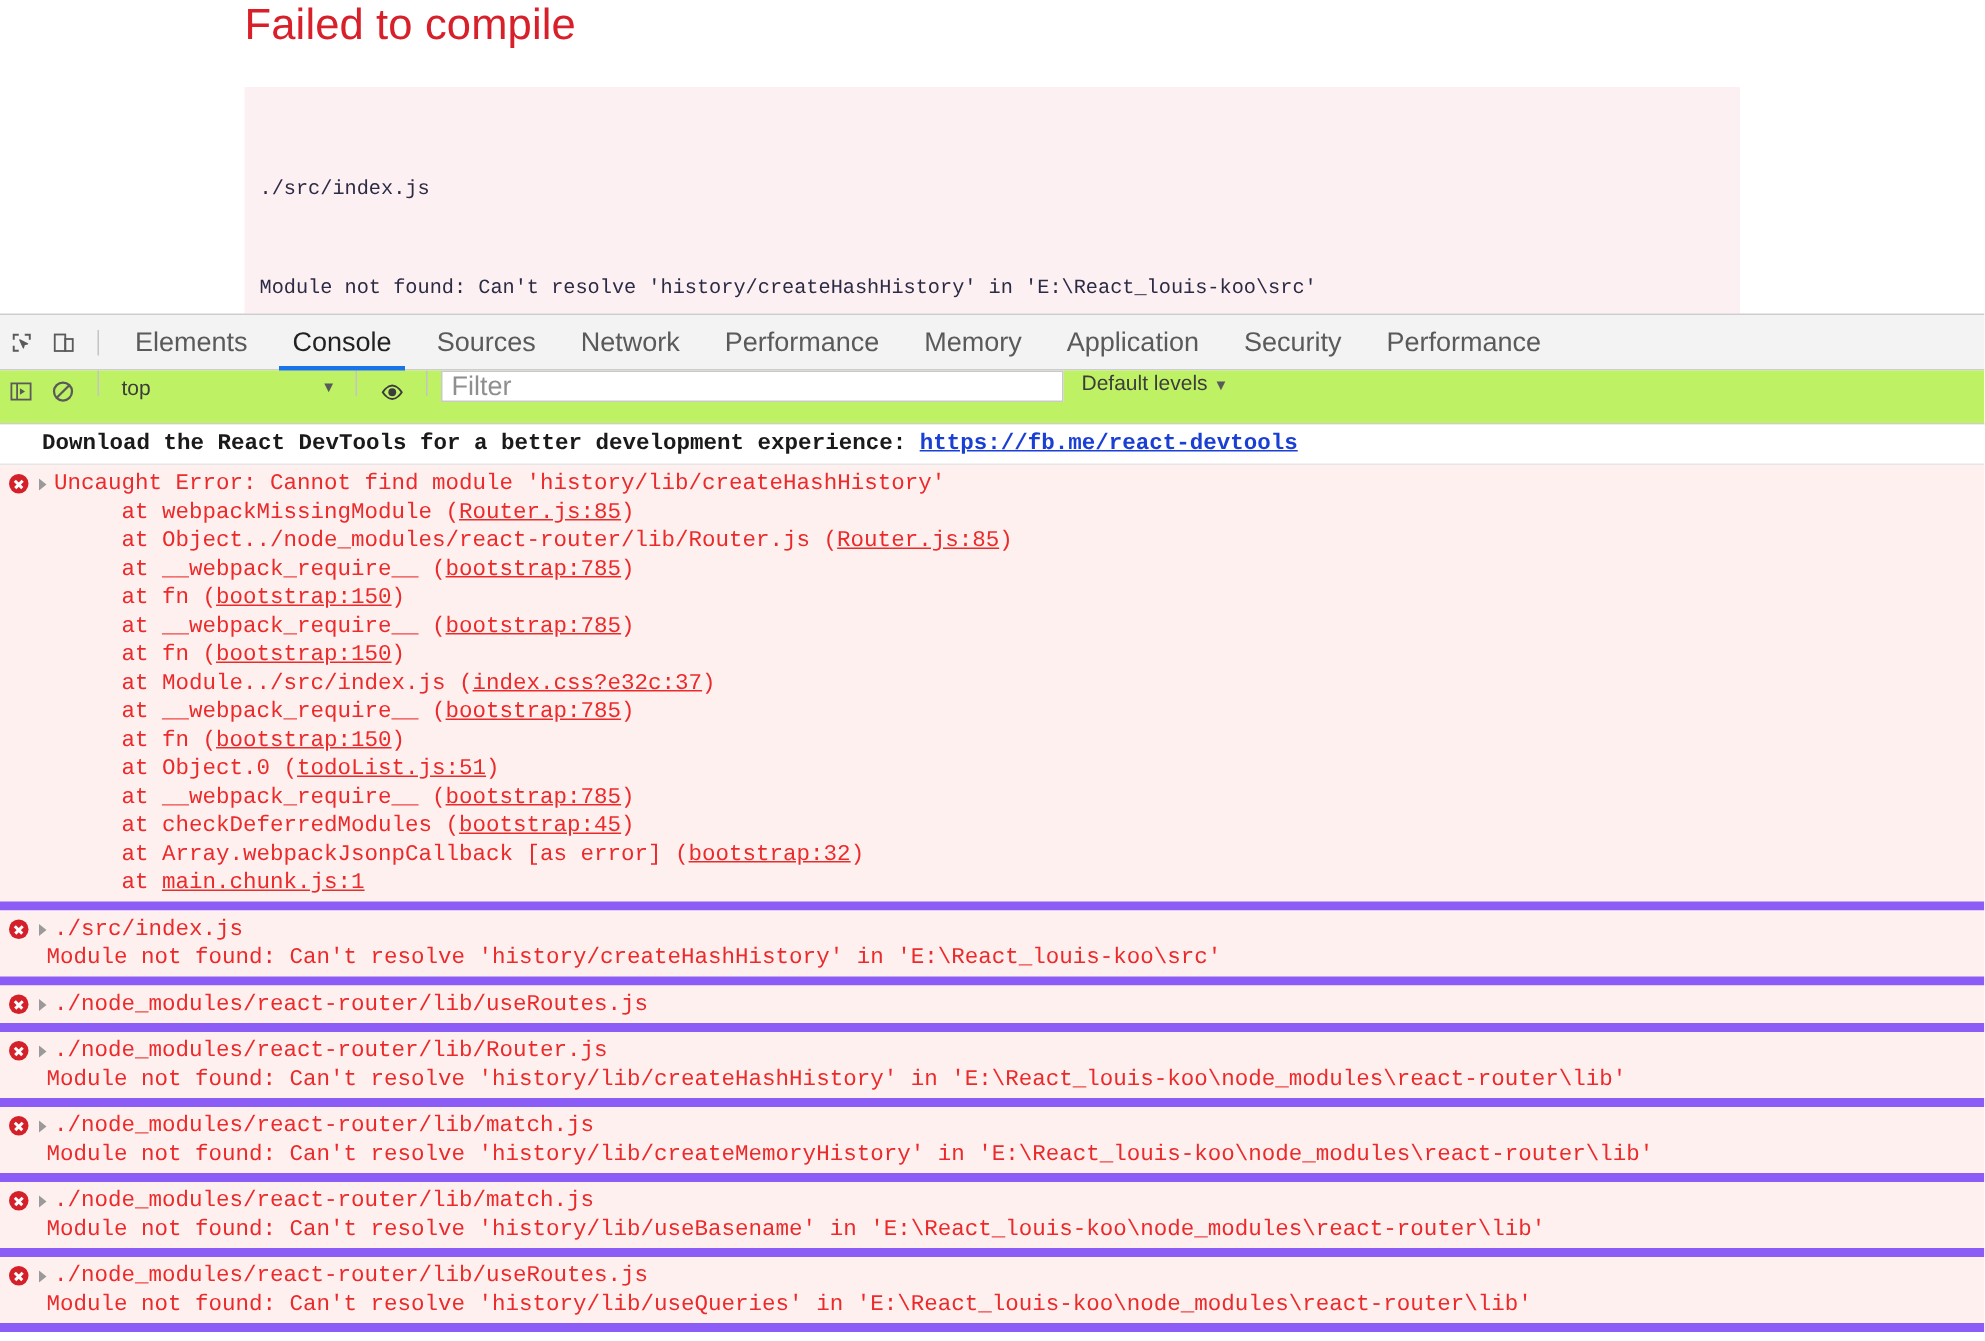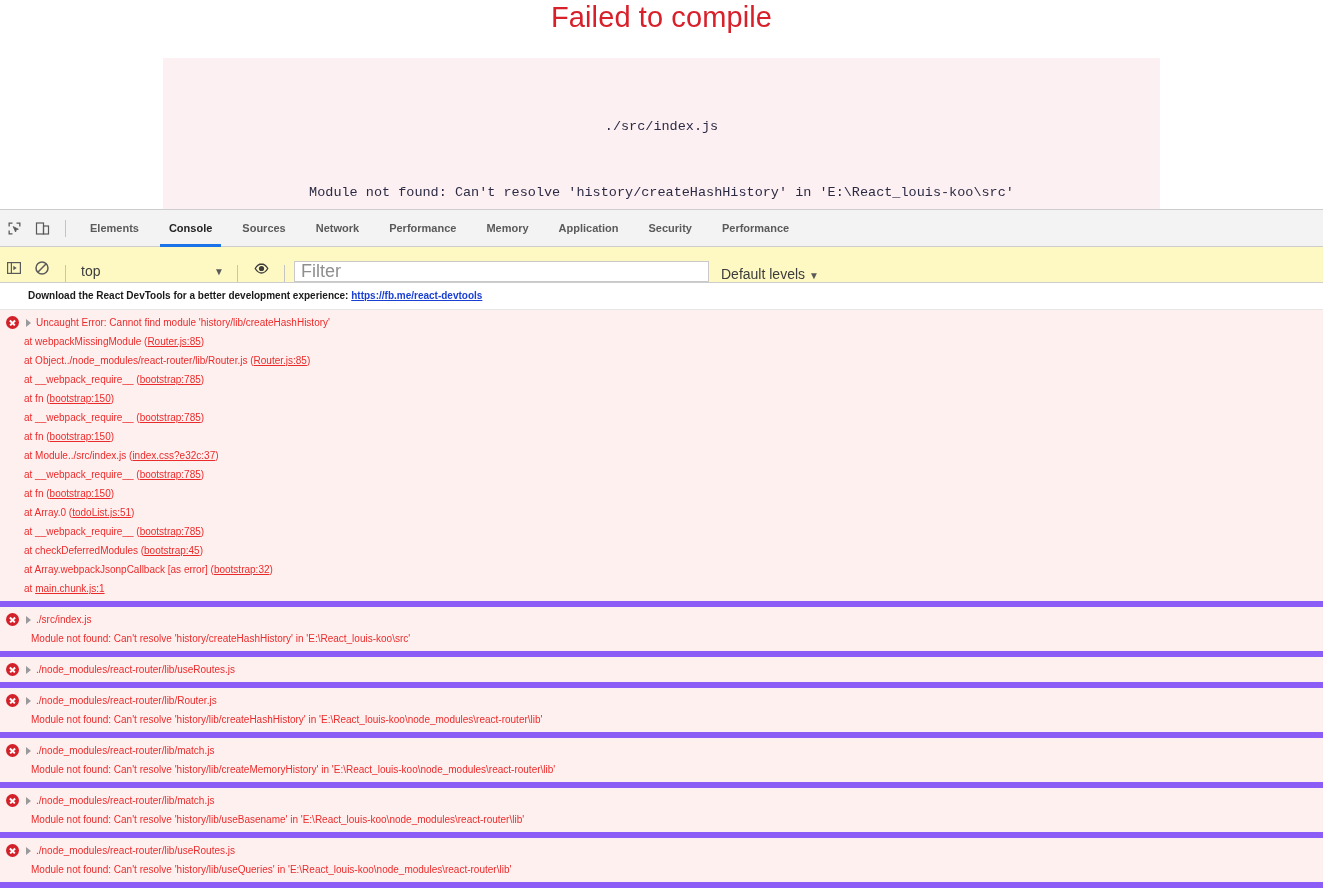--- a/index.html
+++ b/index.html
@@ -9,21 +9,20 @@
     font-family:"Liberation Sans", sans-serif;
     -webkit-font-smoothing:antialiased;
   }
 
   
   .overlay{
     position:relative;
     height:209px;
     background:#ffffff;
     box-sizing:border-box;
-    text-align:center;
   }
   .overlay-inner{
     width:997px;
     margin:0 auto;
     padding-top:0;
     box-sizing:border-box;
   }
   .fail-title{
     color:#d8202a;
     font-size:29px;
@@ -78,39 +77,38 @@
   .tb-sep{
     width:1px;height:17px;background:#c4c4c4;
     margin:0 9px;flex:0 0 auto;
   }
   .tabs{display:flex;align-items:center;height:37px;}
   .tab{
     position:relative;
     padding:0 15px;
     height:37px;
     line-height:37px;
-    font-size:11px;
+    font-size:18px;
     color:#5a5a5a;
     cursor:pointer;
     white-space:nowrap;
-    font-weight:bold;
   }
   .tab.active{color:#222222;}
   .tab.active:after{
     content:"";
     position:absolute;left:6px;right:6px;bottom:0;
     height:3px;background:#1a73e8;
   }
 
   .dt-filterbar{
     height:36px;
-    background:#fef9c3;
+    background:#bef264;
     border-bottom:1px solid #cdcdcd;
     display:flex;
-    align-items:flex-end;
+    align-items:flex-start;
     box-sizing:border-box;
   }
   .ctx-select{
     display:flex;align-items:center;
     width:153px;
     height:22px;
     font-size:14px;color:#3c3c3c;
     cursor:pointer;
     padding-left:6px;
     box-sizing:border-box;
@@ -134,22 +132,22 @@
     margin-left:12px;
     cursor:pointer;
     white-space:nowrap;
   }
 
   
   .console-body{
     background:#ffffff;
     height:612px;
     overflow:hidden;
-    font-family:Liberation Sans, sans-serif;
-    font-size:10px;
+    font-family:Liberation Mono, monospace;
+    font-size:15px;
   }
   .banner-row{
     padding:4px 0 4px 28px;
     border-bottom:1px solid #e6e6e6;
     color:#1a1a1a;
     line-height:18px;
     font-weight:bold;
     white-space:nowrap;
   }
   .banner-row a{
@@ -204,21 +202,21 @@
     line-height:19px;
     padding-left:31px;
   }
   .stack{
     padding-left:0;
   }
   .stack-line{
     color:#eb2b2b;
     white-space:nowrap;
     line-height:19px;
-    padding-left:24px;
+    padding-left:81px;
   }
   .stack-line .lnk{
     color:#eb2b2b;
     text-decoration:underline;
     cursor:pointer;
   }
 </style>
 </head>
 <body>
 
@@ -313,21 +311,21 @@
       <div class="stack">
         <div class="stack-line"><span>at webpackMissingModule (</span><span class="lnk">Router.js:85</span><span>)</span></div>
         <div class="stack-line"><span>at Object../node_modules/react-router/lib/Router.js (</span><span class="lnk">Router.js:85</span><span>)</span></div>
         <div class="stack-line"><span>at __webpack_require__ (</span><span class="lnk">bootstrap:785</span><span>)</span></div>
         <div class="stack-line"><span>at fn (</span><span class="lnk">bootstrap:150</span><span>)</span></div>
         <div class="stack-line"><span>at __webpack_require__ (</span><span class="lnk">bootstrap:785</span><span>)</span></div>
         <div class="stack-line"><span>at fn (</span><span class="lnk">bootstrap:150</span><span>)</span></div>
         <div class="stack-line"><span>at Module../src/index.js (</span><span class="lnk">index.css?e32c:37</span><span>)</span></div>
         <div class="stack-line"><span>at __webpack_require__ (</span><span class="lnk">bootstrap:785</span><span>)</span></div>
         <div class="stack-line"><span>at fn (</span><span class="lnk">bootstrap:150</span><span>)</span></div>
-        <div class="stack-line"><span>at Array.0 (</span><span class="lnk">todoList.js:51</span><span>)</span></div>
+        <div class="stack-line"><span>at Object.0 (</span><span class="lnk">todoList.js:51</span><span>)</span></div>
         <div class="stack-line"><span>at __webpack_require__ (</span><span class="lnk">bootstrap:785</span><span>)</span></div>
         <div class="stack-line"><span>at checkDeferredModules (</span><span class="lnk">bootstrap:45</span><span>)</span></div>
         <div class="stack-line"><span>at Array.webpackJsonpCallback [as error] (</span><span class="lnk">bootstrap:32</span><span>)</span></div>
         <div class="stack-line"><span>at </span><span class="lnk">main.chunk.js:1</span><span></span></div>
       </div>
     </div>
 
     <div class="err-group">
       <div class="err-head">
         <span class="err-icon"></span>

